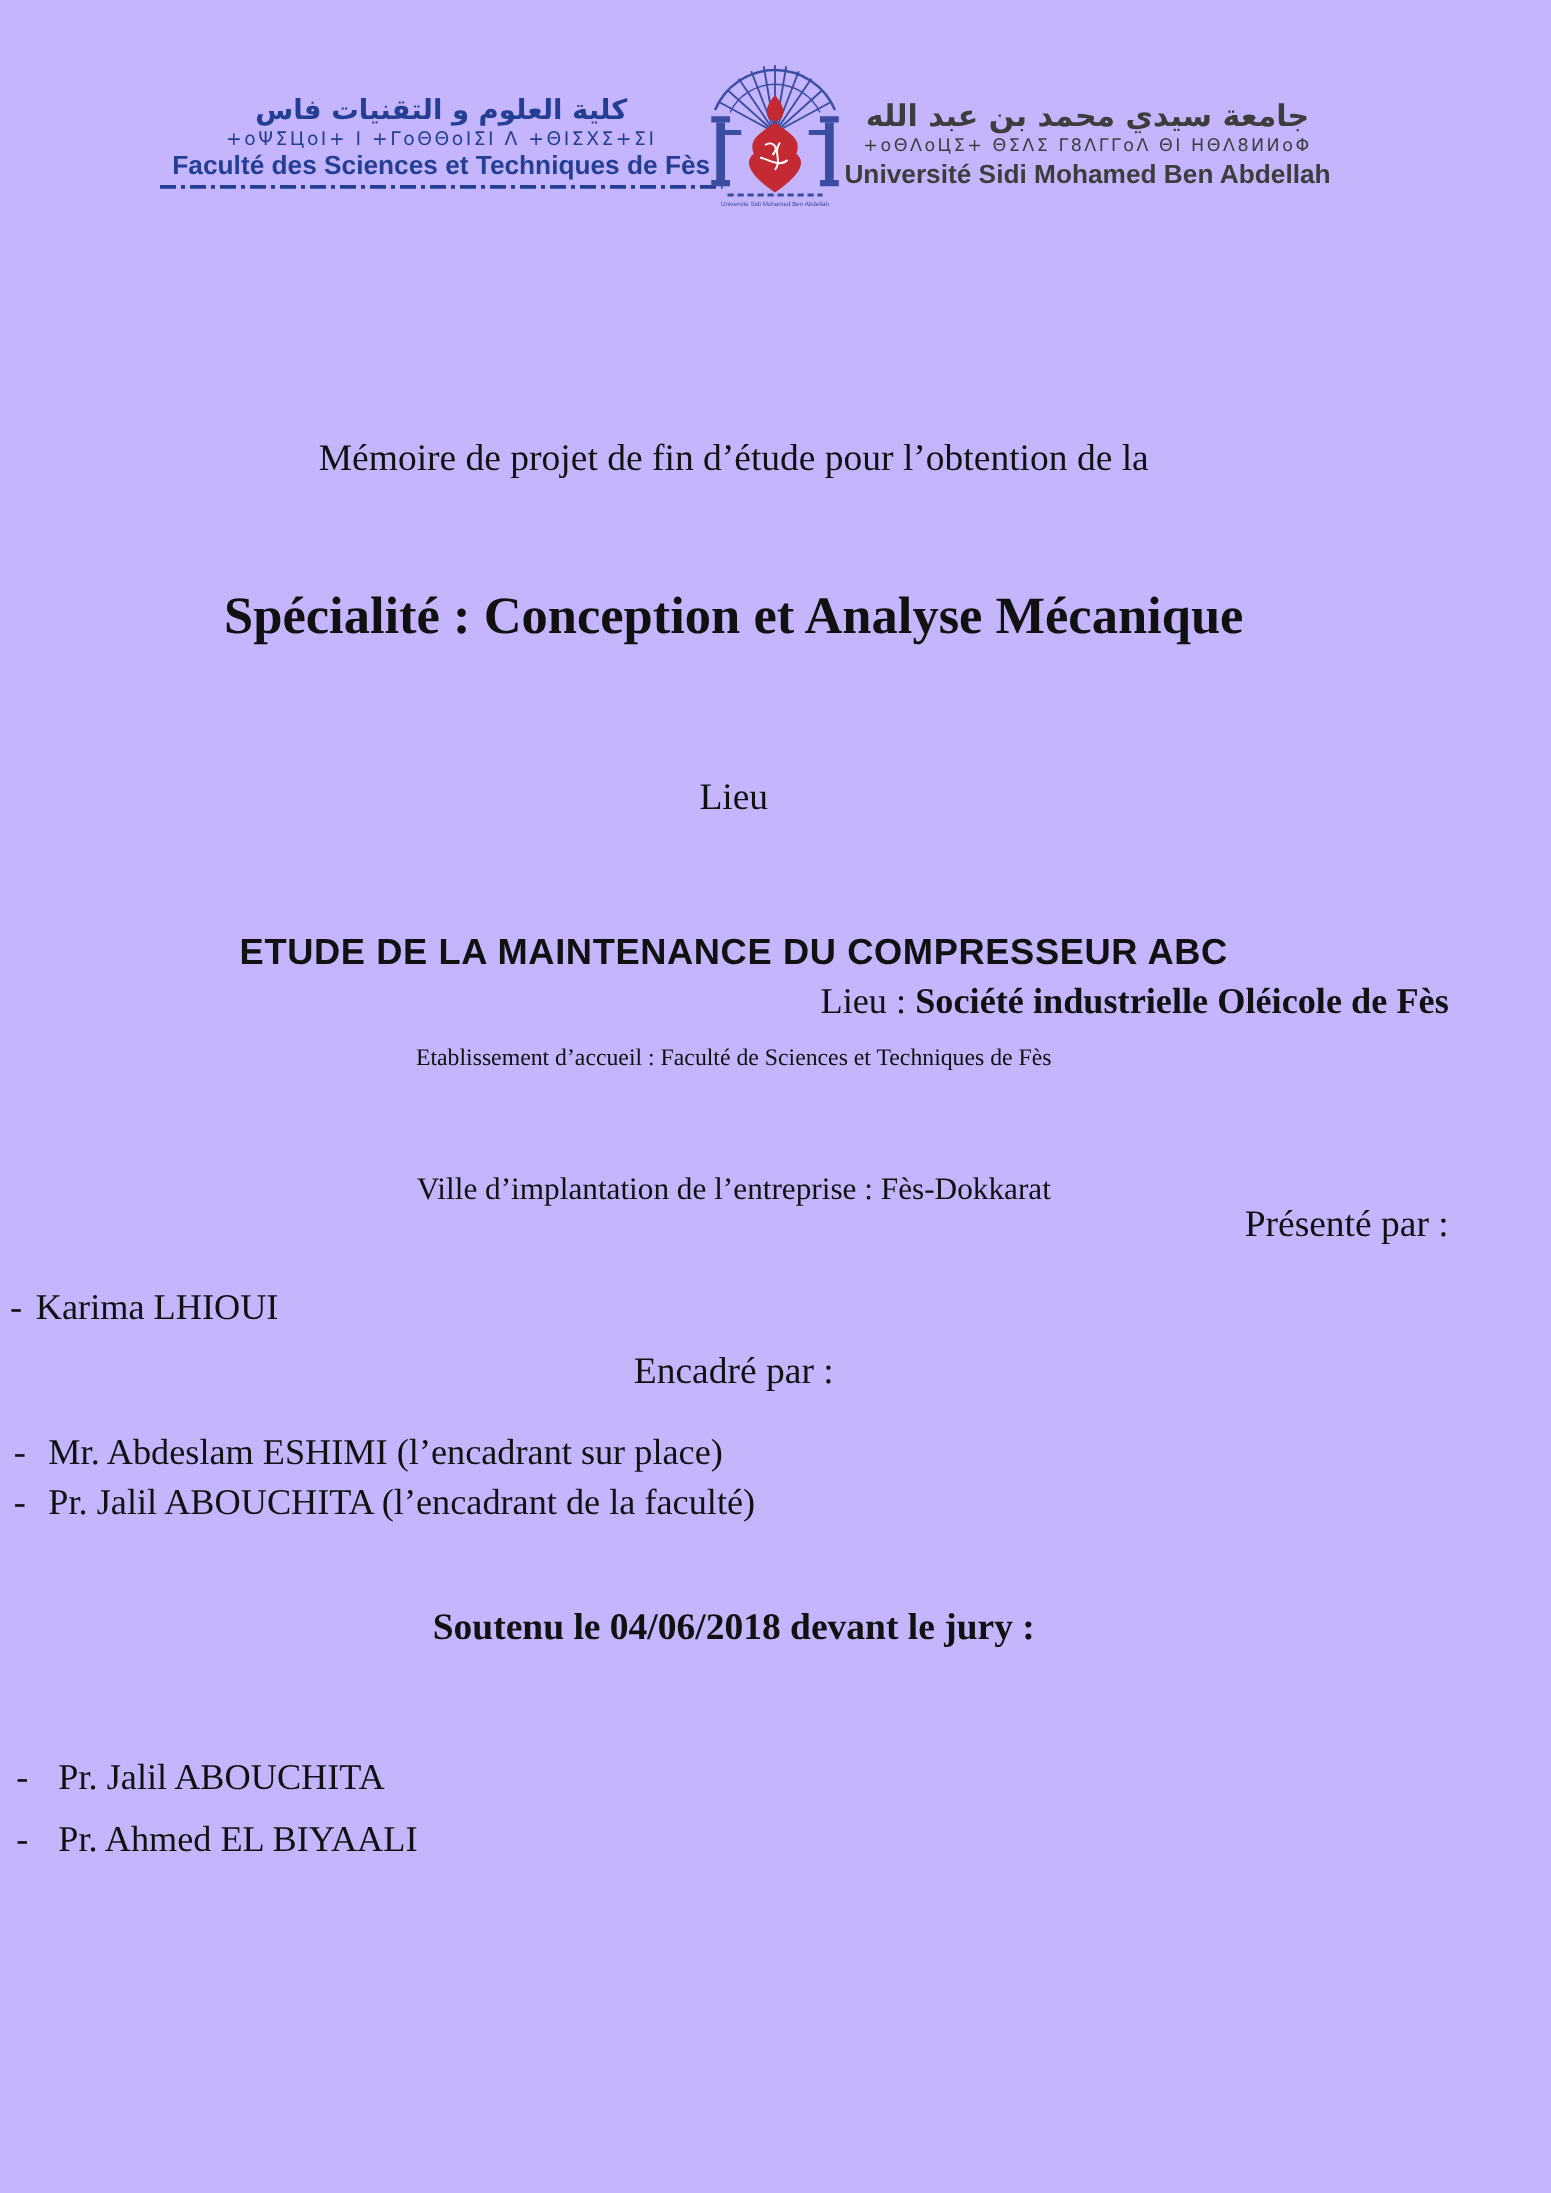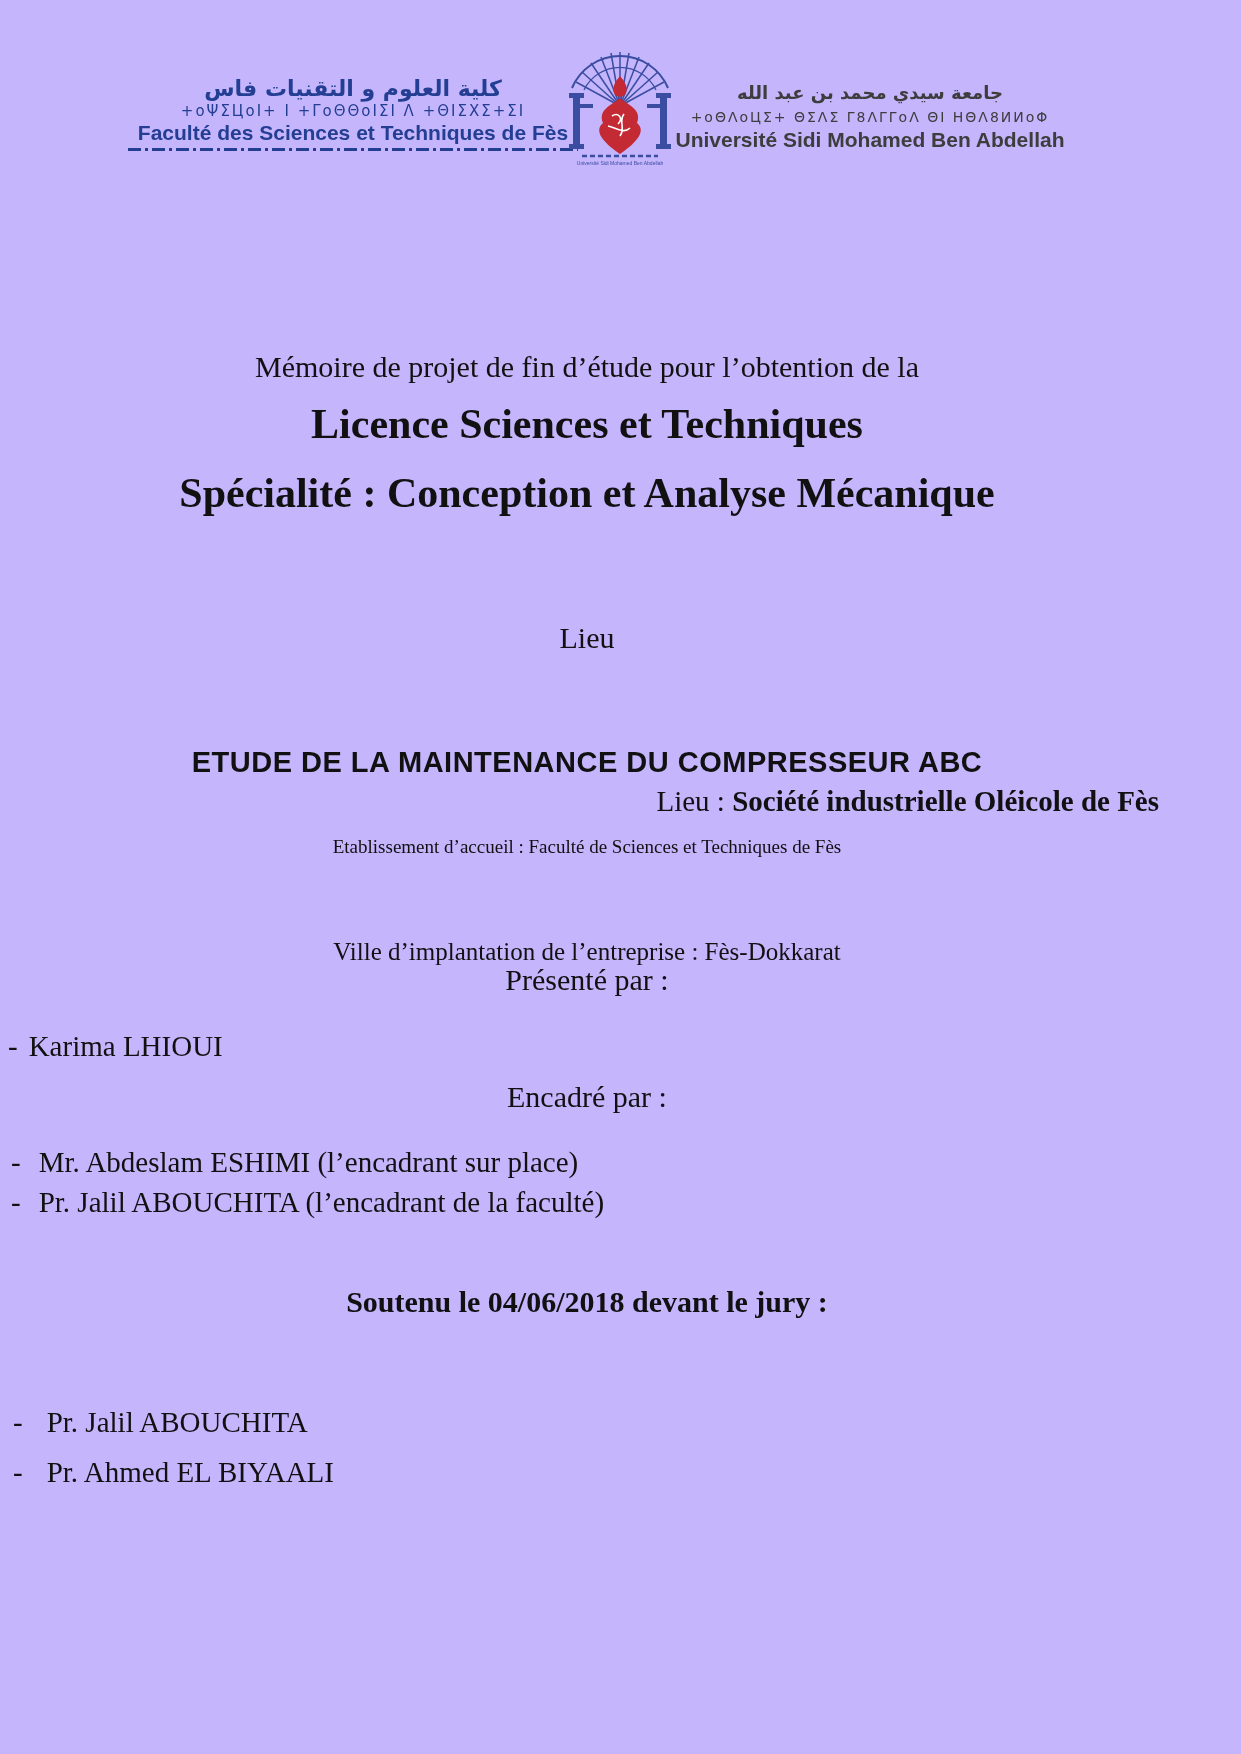--- a/index.html
+++ b/index.html
@@ -54,21 +54,21 @@
   .univ-block {
     position: absolute;
     left: 655px; top: 80px;
     width: 430px;
     text-align: center;
     color: #3d3d3d;
   }
   .univ-arabic {
     font-family: "DejaVu Sans", sans-serif;
     font-weight: bold;
-    font-size: 18px;
+    font-size: 24px;
     line-height: 26px;
     direction: rtl;
   }
   .univ-tifinagh {
     font-family: "DejaVu Sans", sans-serif;
     font-size: 14px;
     line-height: 22px;
     letter-spacing: 2px;
     white-space: nowrap;
   }
@@ -96,21 +96,21 @@
     top: 746px;
     font-family: "Liberation Sans", sans-serif;
     font-weight: bold;
     font-size: 29px;
     letter-spacing: 0.5px;
   }
   .lieu       { top: 785px; font-size: 29px; text-align: right; }
   .lieu b     { font-weight: bold; }
   .etab       { top: 836px; font-size: 19px; }
   .ville      { top: 938px; font-size: 25px; }
-  .presente   { top: 963px; font-size: 30px; }
+  .presente   { top: 963px; font-size: 30px; text-align: right; }
   .encadre    { top: 1080px; font-size: 30px; }
   .soutenu    { top: 1285px; font-size: 30px; font-weight: bold; }
   .bullet-row {
     position: absolute;
     display: flex;
     font-size: 29px;
     white-space: nowrap;
   }
   .bullet-row .dash { flex: 0 0 auto; }
   .row-author { top: 1030px; left: 8px;  gap: 11px; }
@@ -174,21 +174,20 @@
     </svg>
   </div>
 
   <div class="univ-block">
     <div class="univ-arabic">جامعة سيدي محمد بن عبد الله</div>
     <div class="univ-tifinagh">+oΘΛoЦΣ+ ΘΣΛΣ Γ8ΛΓΓoΛ ΘΙ ΗΘΛ8ИИoΦ</div>
     <div class="univ-latin">Université Sidi Mohamed Ben Abdellah</div>
   </div>
 
   <div class="line intro">Mémoire de projet de fin d’étude pour l’obtention de la</div>
-  <div class="line degree">Licence Sciences et Techniques</div>
   <div class="line specialty">Spécialité : Conception et Analyse Mécanique</div>
   <div class="line titlelabel">Lieu</div>
   <div class="line thesis">ETUDE DE LA MAINTENANCE DU COMPRESSEUR ABC</div>
 
   <div class="line lieu"><span>Lieu : </span><b>Société industrielle Oléicole de Fès</b></div>
   <div class="line etab">Etablissement d’accueil : Faculté de Sciences et Techniques de Fès</div>
   <div class="line ville">Ville d’implantation de l’entreprise : Fès-Dokkarat</div>
 
   <div class="line presente">Présenté par :</div>
   <div class="bullet-row row-author">

